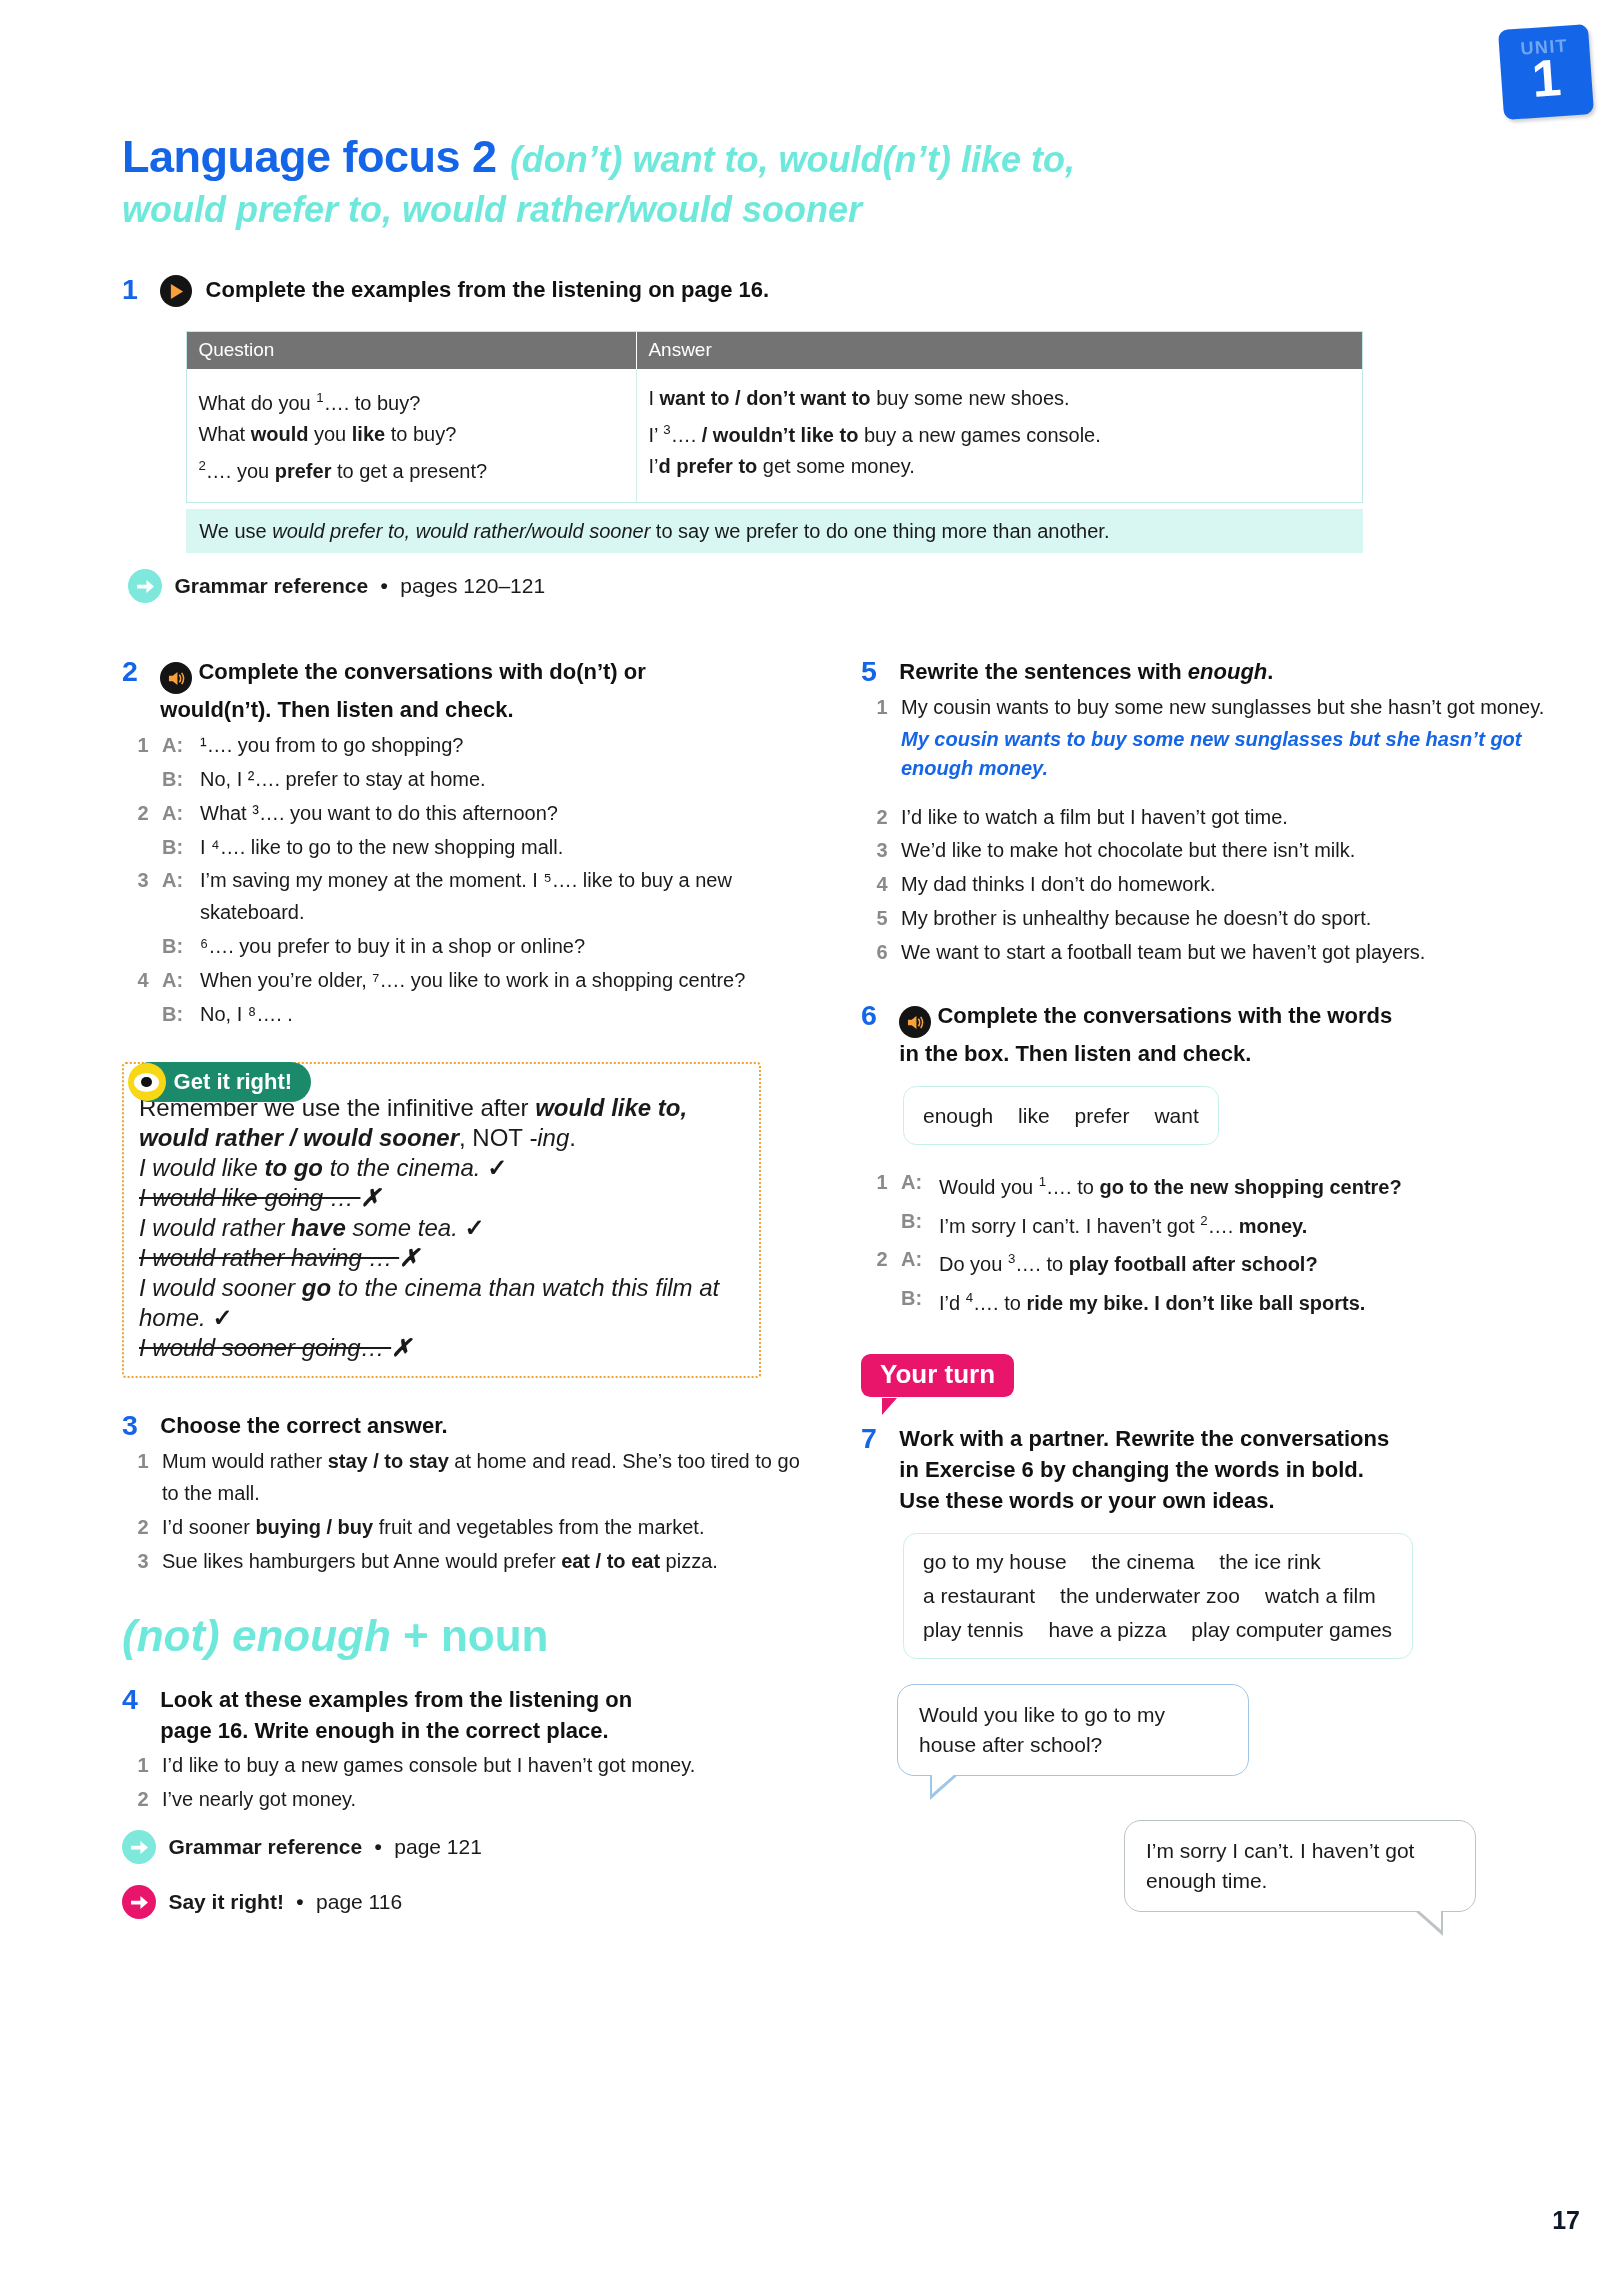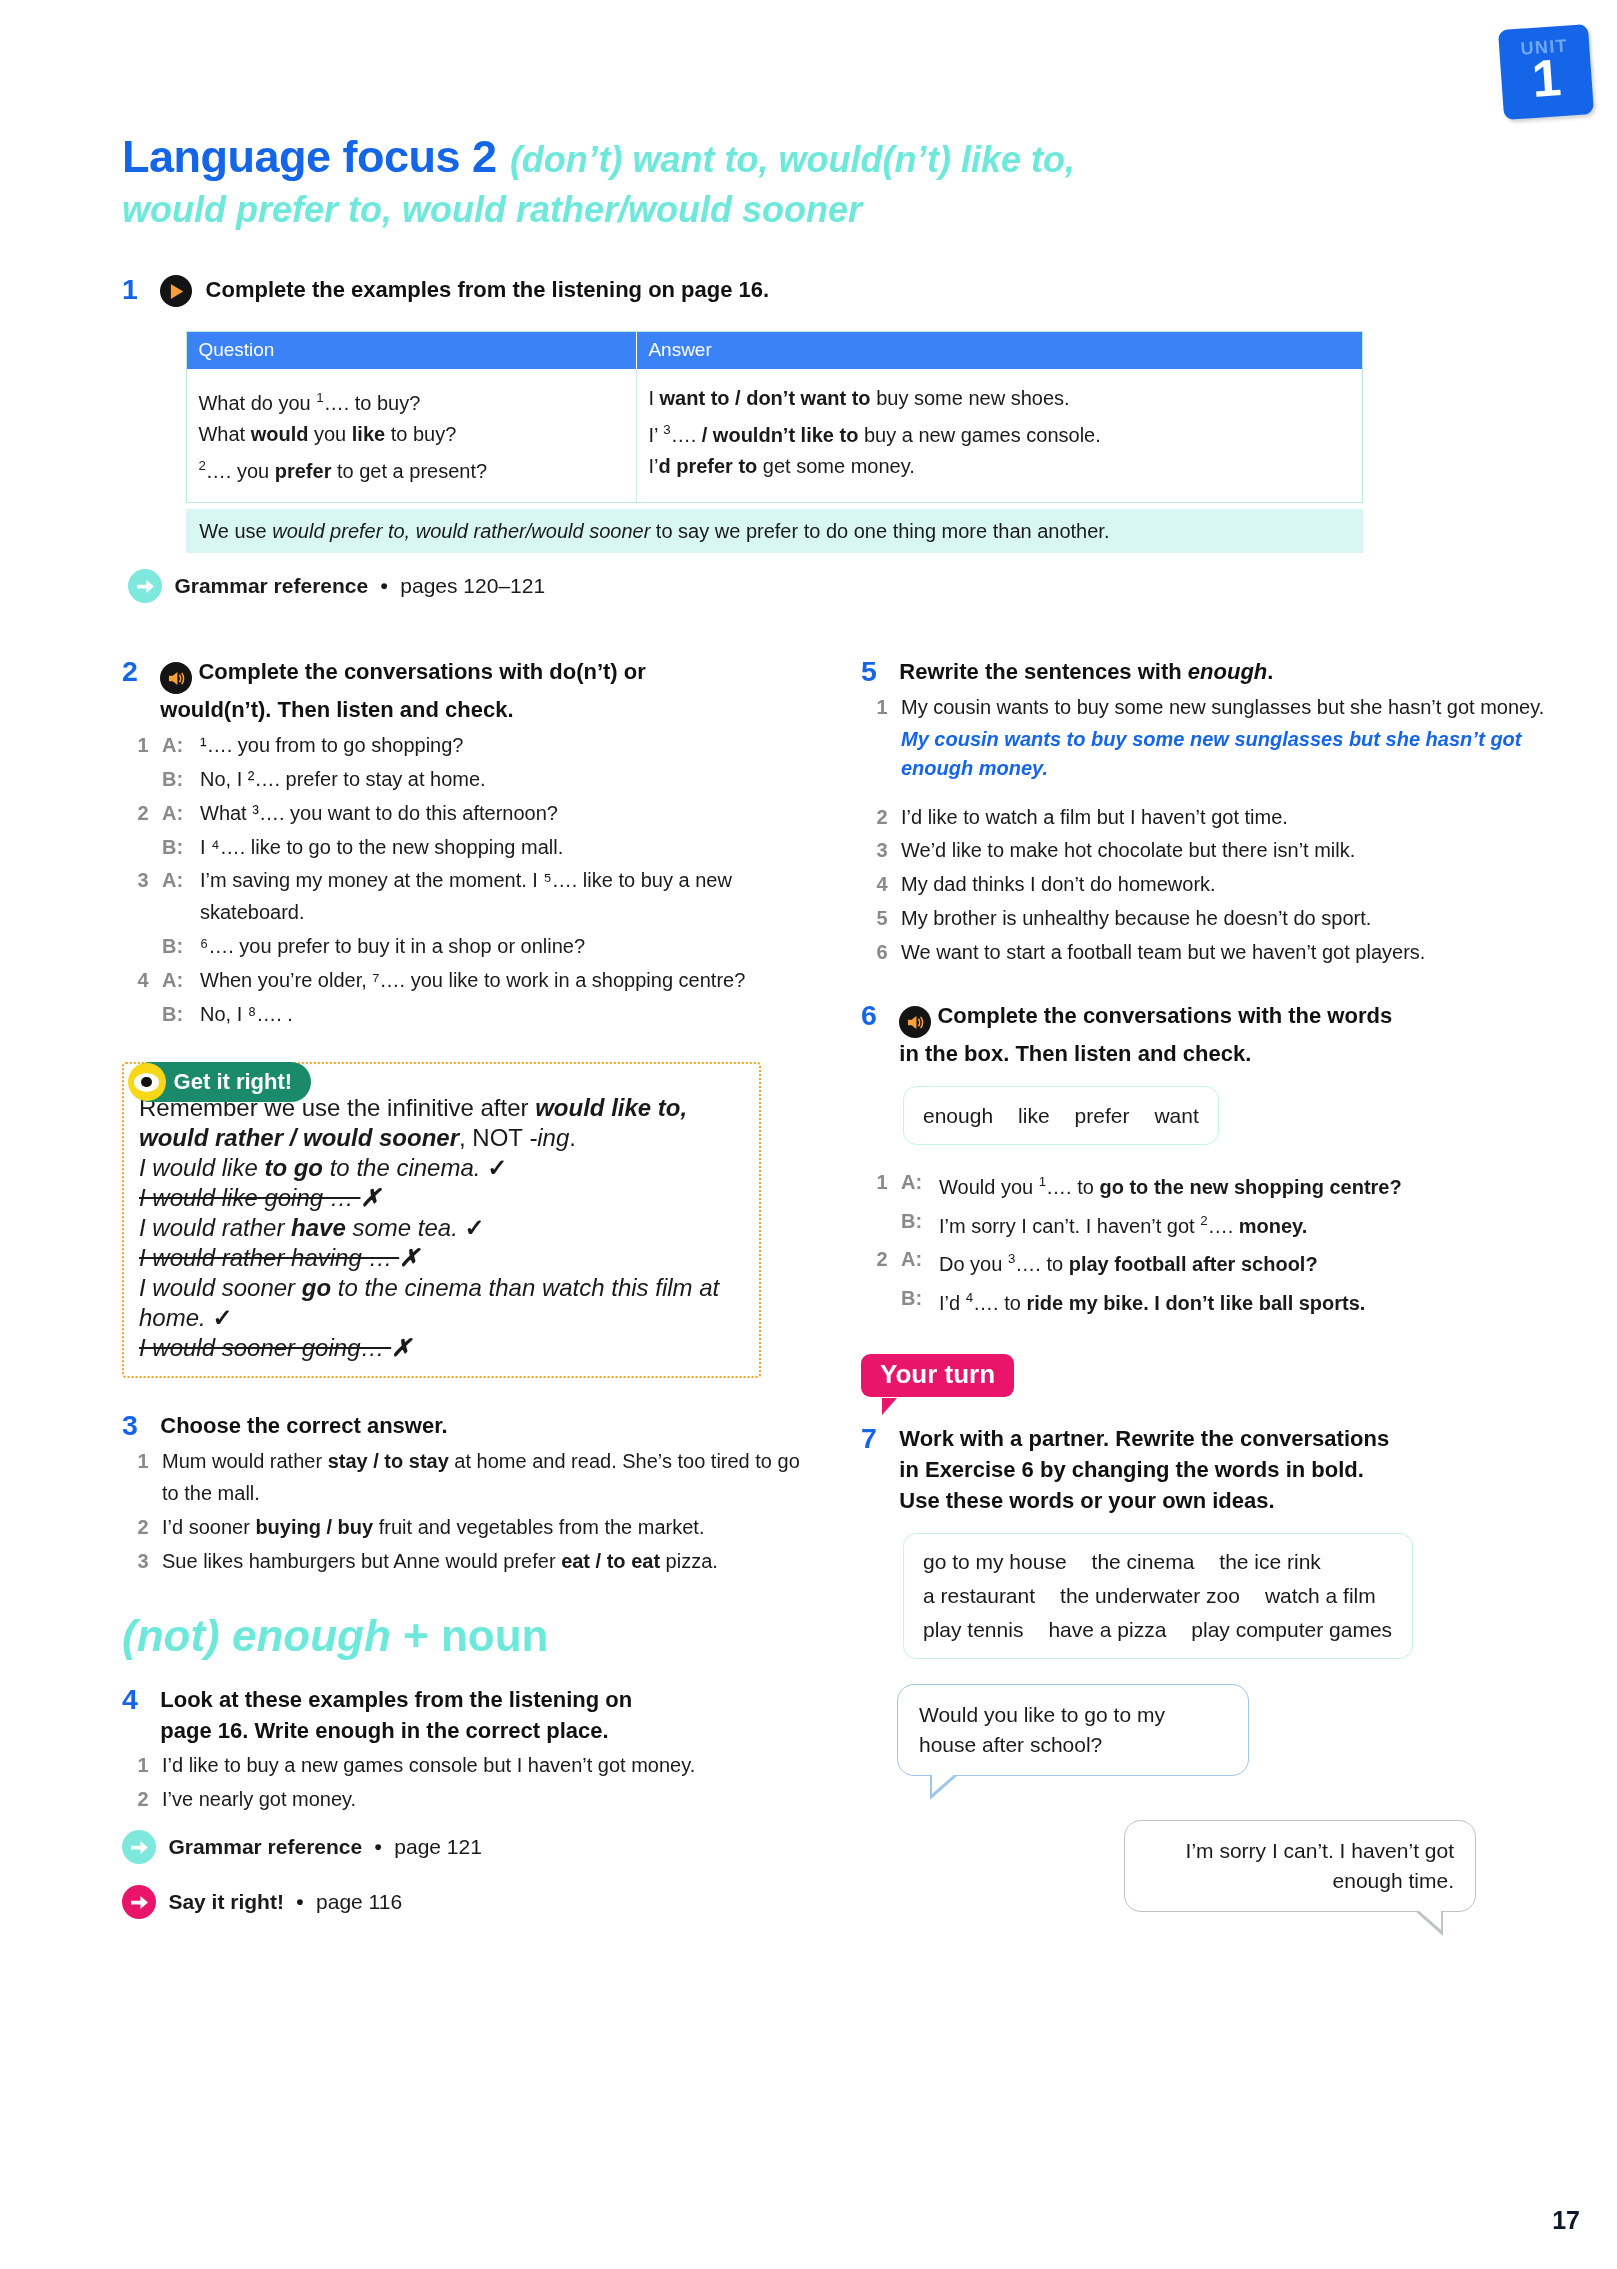--- a/index.html
+++ b/index.html
@@ -121,21 +121,21 @@
   .gtable {
     position: absolute;
     left: 186px;
     top: 331px;
     width: 1177px;
     border: 1px solid #bfe9e4;
     box-sizing: border-box;
   }
   .gtable .thead {
     display: flex;
-    background: #3b82f6;
+    background: #737373;
   }
   .gtable .thead > div {
     padding: 6.7px 11.4px 8.6px 11.4px;
     font-size: 19px;
     color: #ffffff;
     font-weight: normal;
   }
   .gtable .tbody {
     display: flex;
     background: #ffffff;
@@ -339,21 +339,21 @@
   .bubble {
     position: relative;
     border-radius: 17px;
     padding: 15px 21px;
     font-size: 21px;
     line-height: 30px;
     box-sizing: border-box;
     background: #ffffff;
   }
   .bubble-blue { border: 1.9px solid #9fc6e8; }
-  .bubble-grey { border: 1.9px solid #bcc4c6; text-align: right; }
+  .bubble-grey { border: 1.9px solid #bcc4c6; }
   .bubble .tail, .bubble .tail-in {
     position: absolute;
     width: 0; height: 0;
   }
   .bub1 { width: 352px; margin: 25px 0 0 36px; }
   .bub1 .tail {
     left: 32px; bottom: -25px;
     border-top: 25px solid #9fc6e8;
     border-right: 28.5px solid transparent;
   }

